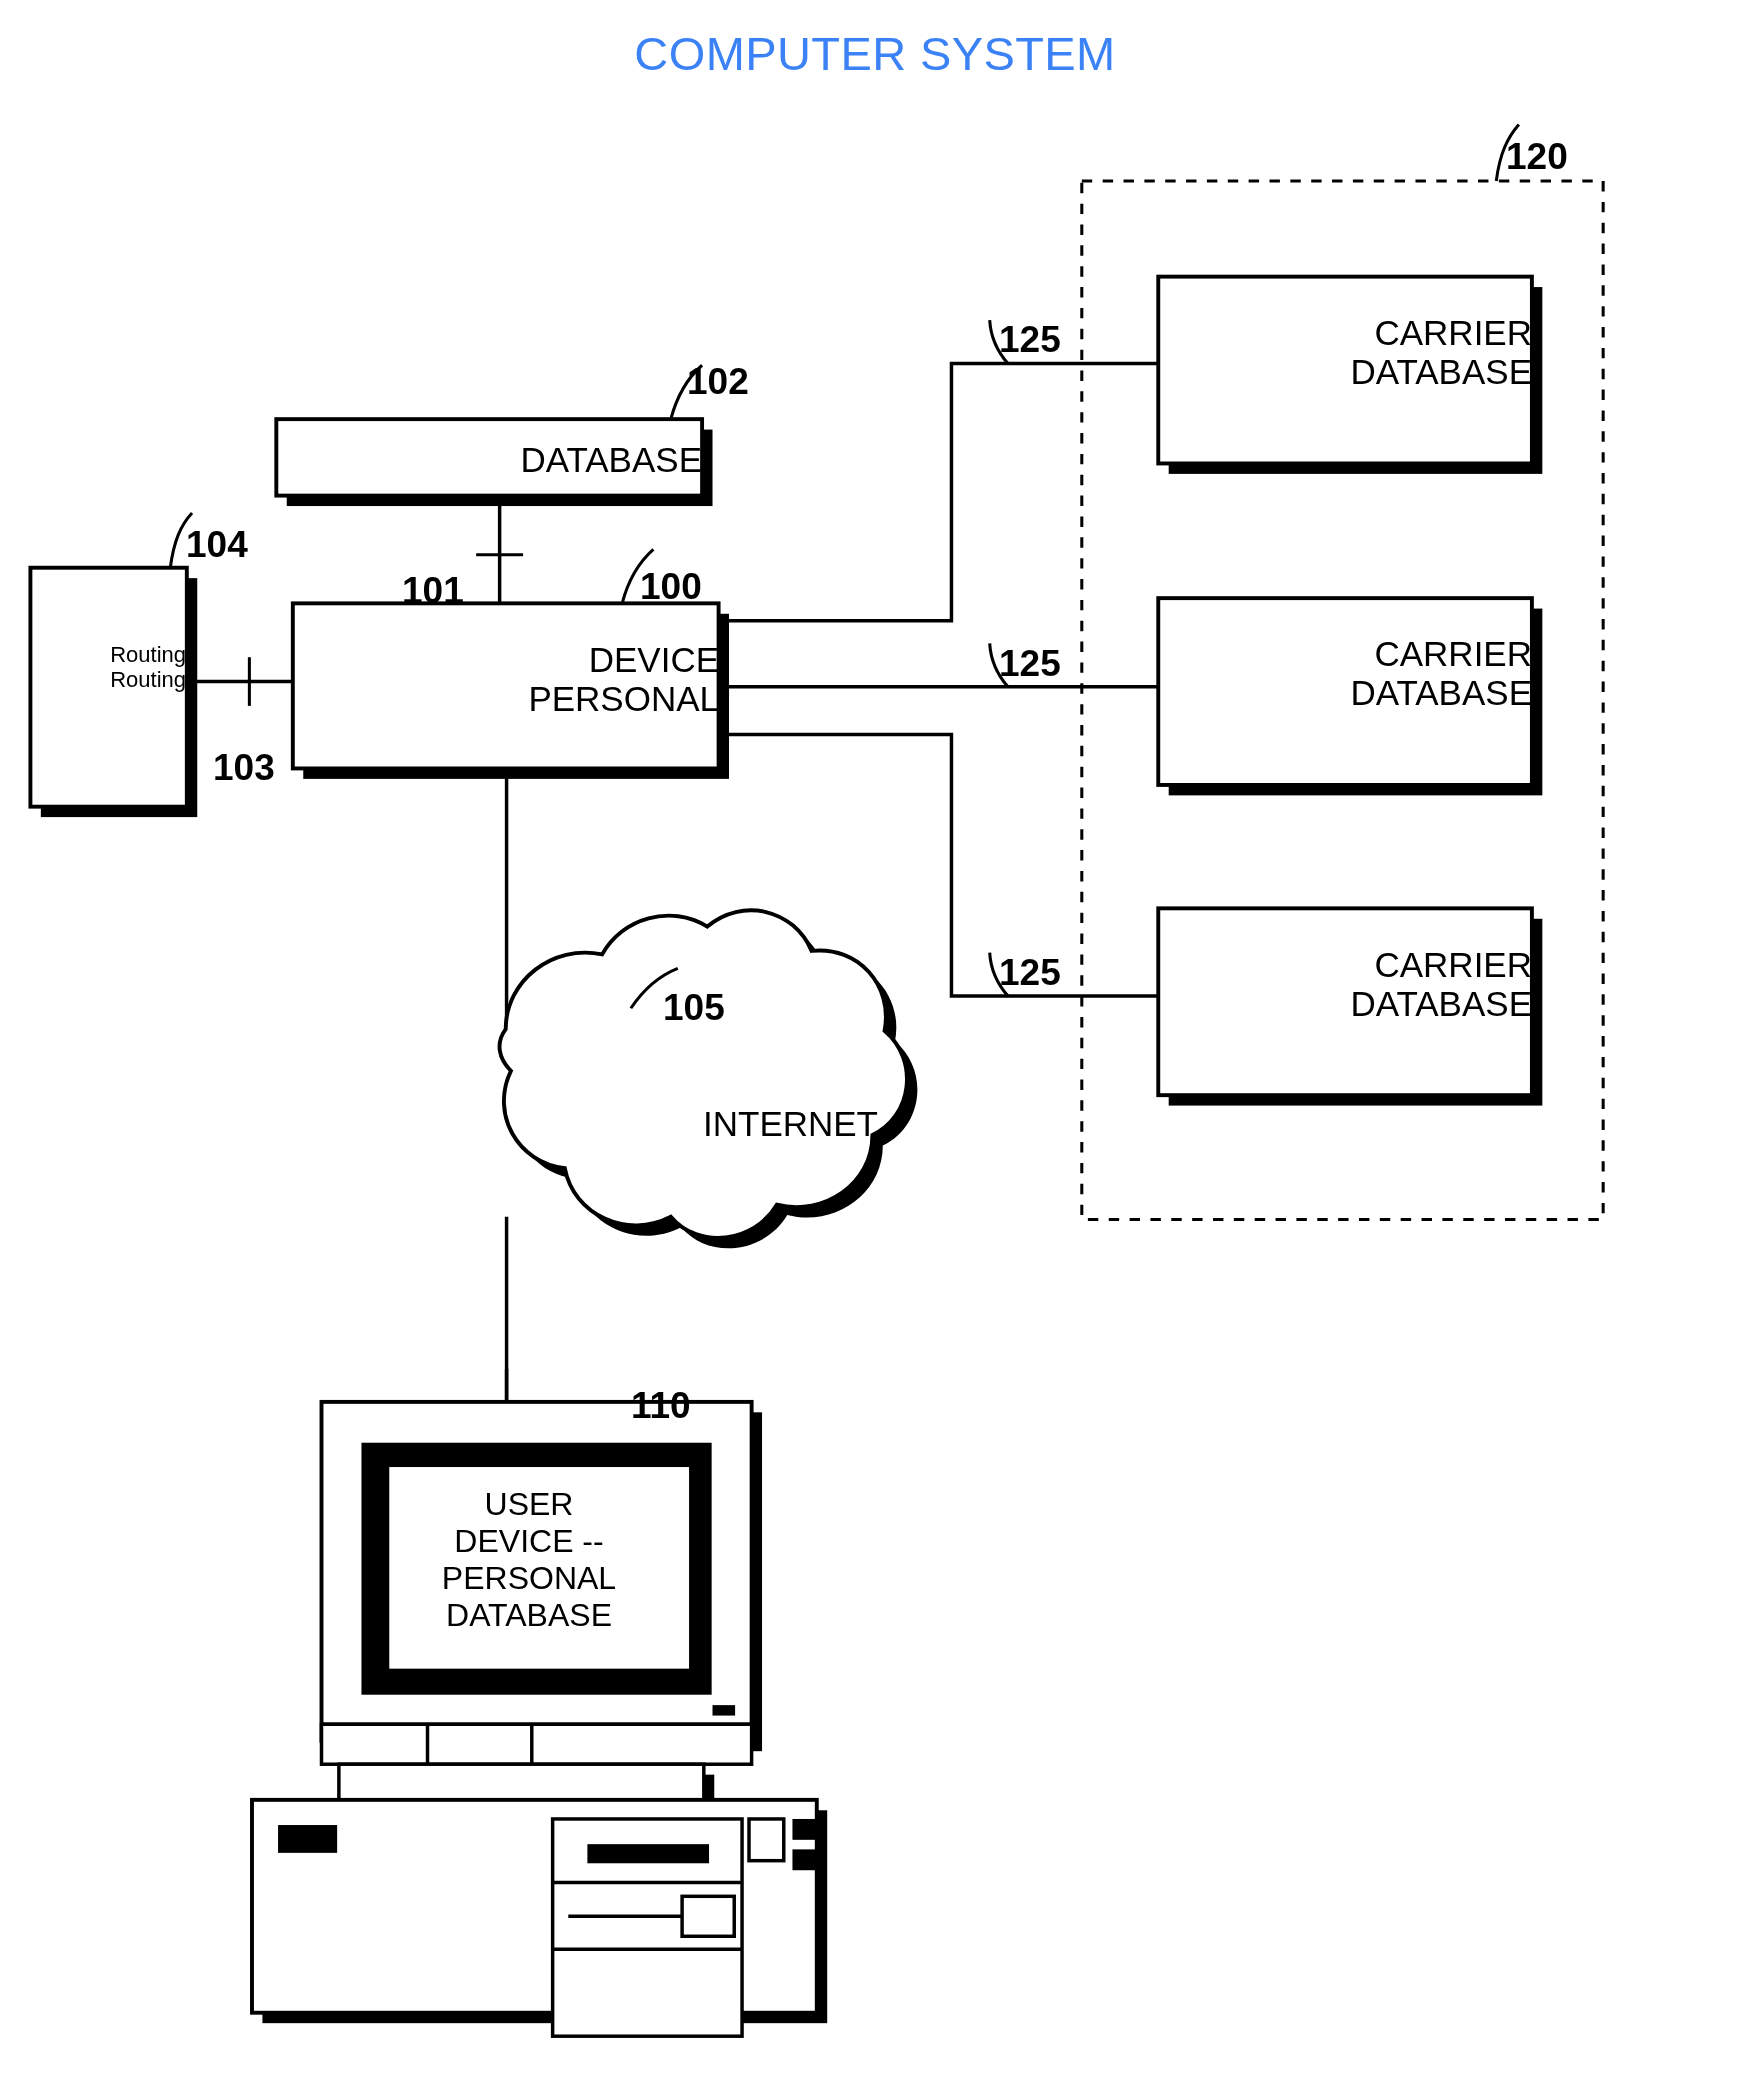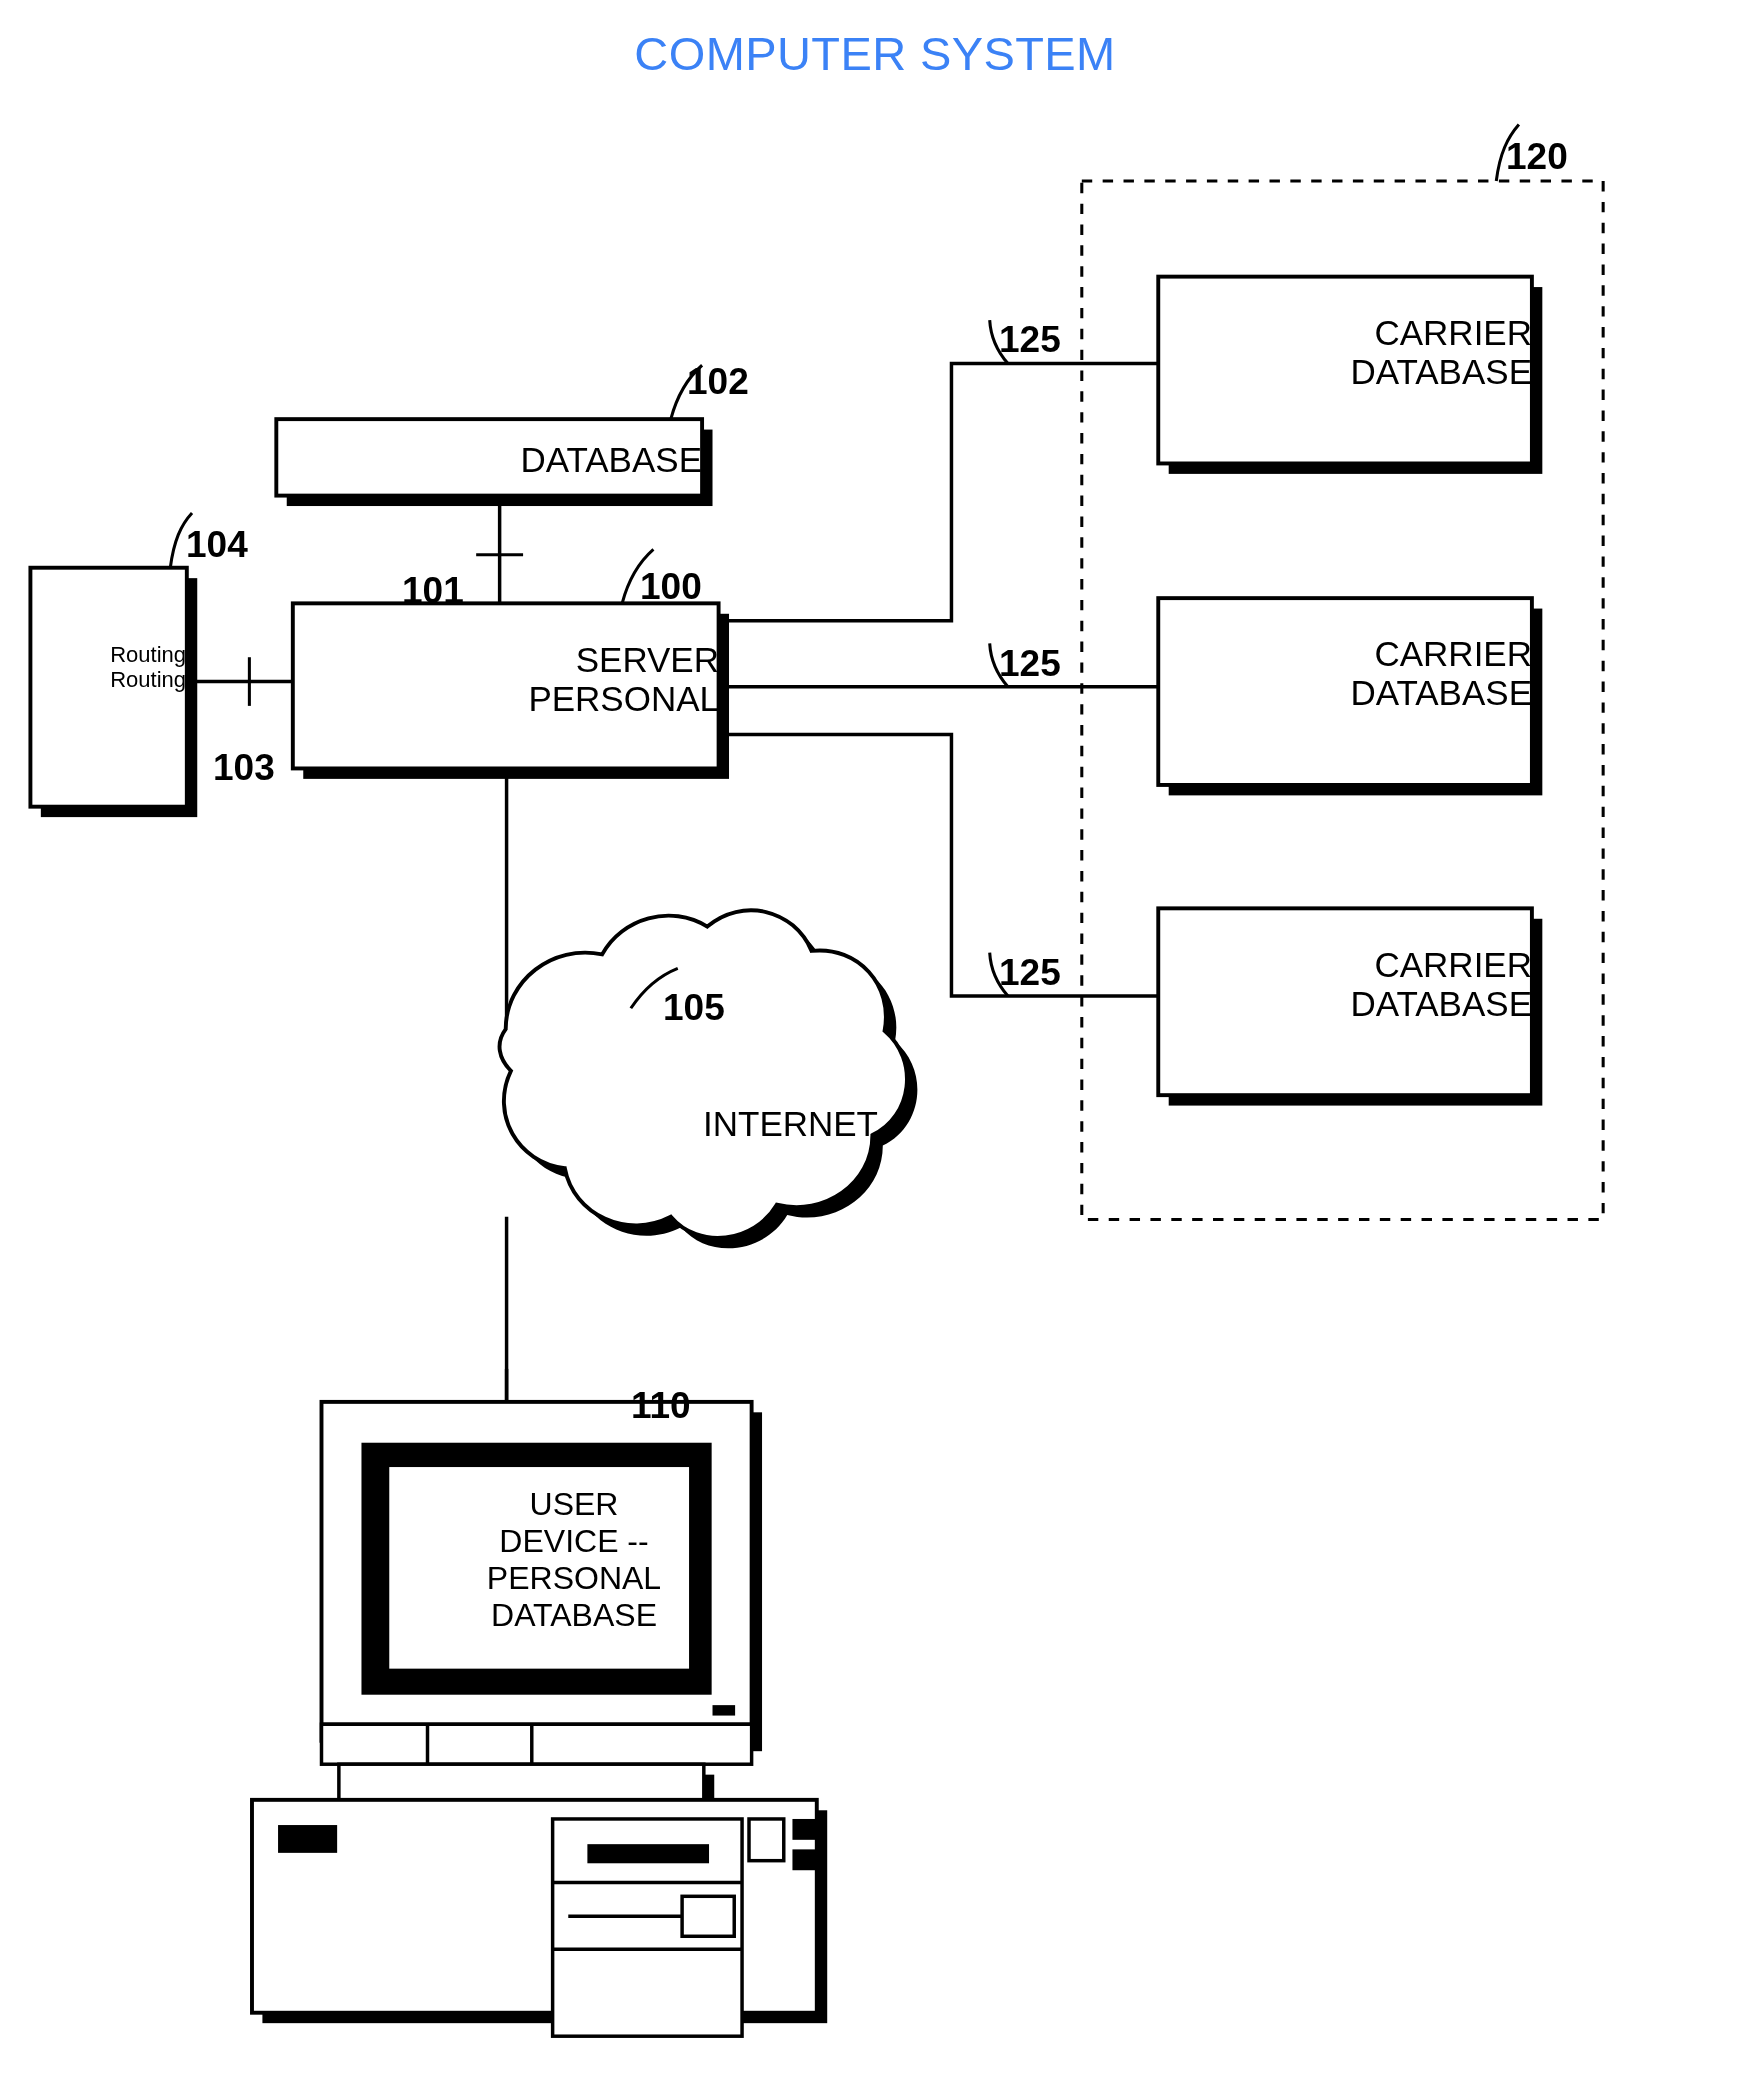--- a/index.html
+++ b/index.html
@@ -193,27 +193,27 @@
   <div class="box-label" style="left:276px; top:440px; width:426px;">DATABASE</div>
   <div class="refnum" style="left:687px; top:325px;">102</div>
 
   <div class="refnum" style="left:402px; top:534px;">101</div>
 
   <div class="box-label small" style="left:30px; top:643px; width:156px;"><span>Routing</span><br><span>Routing</span></div>
   <div class="refnum" style="left:186px; top:488px;">104</div>
 
   <div class="refnum" style="left:213px; top:711px;">103</div>
 
-  <div class="box-label" style="left:293px; top:640px; width:426px;"><span>SERVER</span><br><span>PERSONAL</span></div>
+  <div class="box-label" style="left:293px; top:640px; width:426px;"><span>DEVICE</span><br><span>PERSONAL</span></div>
   <div class="refnum" style="left:640px; top:530px;">100</div>
 
   <div class="box-label" style="left:513px; top:1104px; width:365px;">INTERNET</div>
   <div class="refnum" style="left:663px; top:951px;">105</div>
 
-  <div class="screen-label" style="left:389px; top:1486px; width:280px;margin-left:45px;"><span>USER</span><br><span>DEVICE --</span><br><span>PERSONAL</span><br><span>DATABASE</span></div>
+  <div class="screen-label" style="left:389px; top:1486px; width:280px;"><span>USER</span><br><span>DEVICE --</span><br><span>PERSONAL</span><br><span>DATABASE</span></div>
   <div class="refnum" style="left:631px; top:1349px;">110</div>
 
   <div class="refnum" style="left:1506px; top:100px;">120</div>
 
   <div class="box-label" style="left:1158px; top:313px; width:374px;"><span>CARRIER</span><br><span>DATABASE</span></div>
   <div class="refnum" style="left:999px; top:283px;">125</div>
 
   <div class="box-label" style="left:1158px; top:634px; width:374px;"><span>CARRIER</span><br><span>DATABASE</span></div>
   <div class="refnum" style="left:999px; top:607px;">125</div>
 

